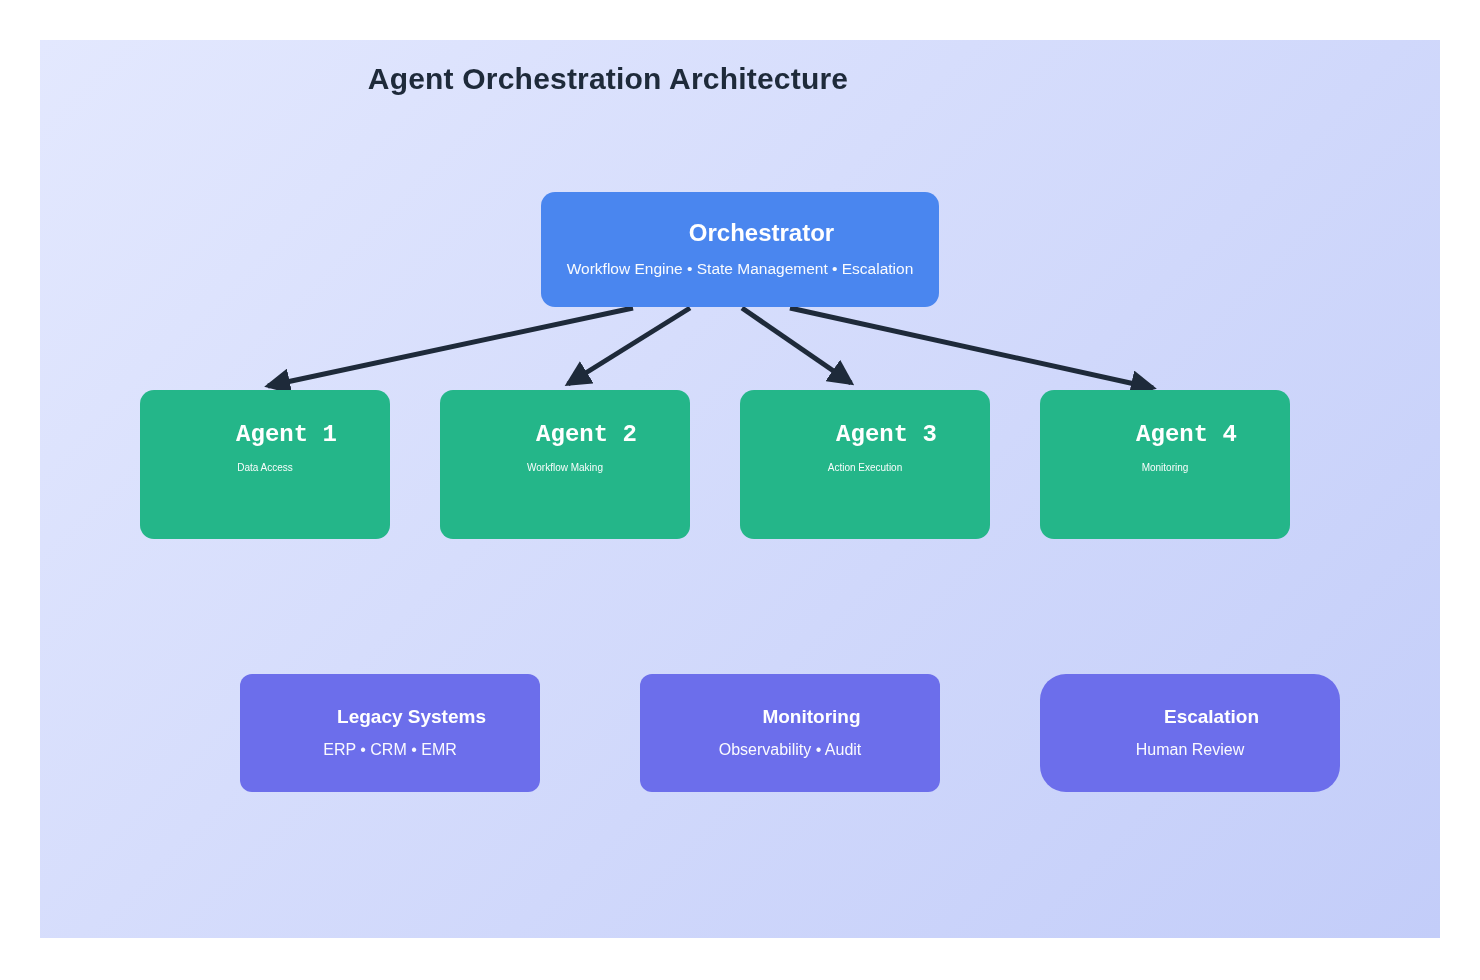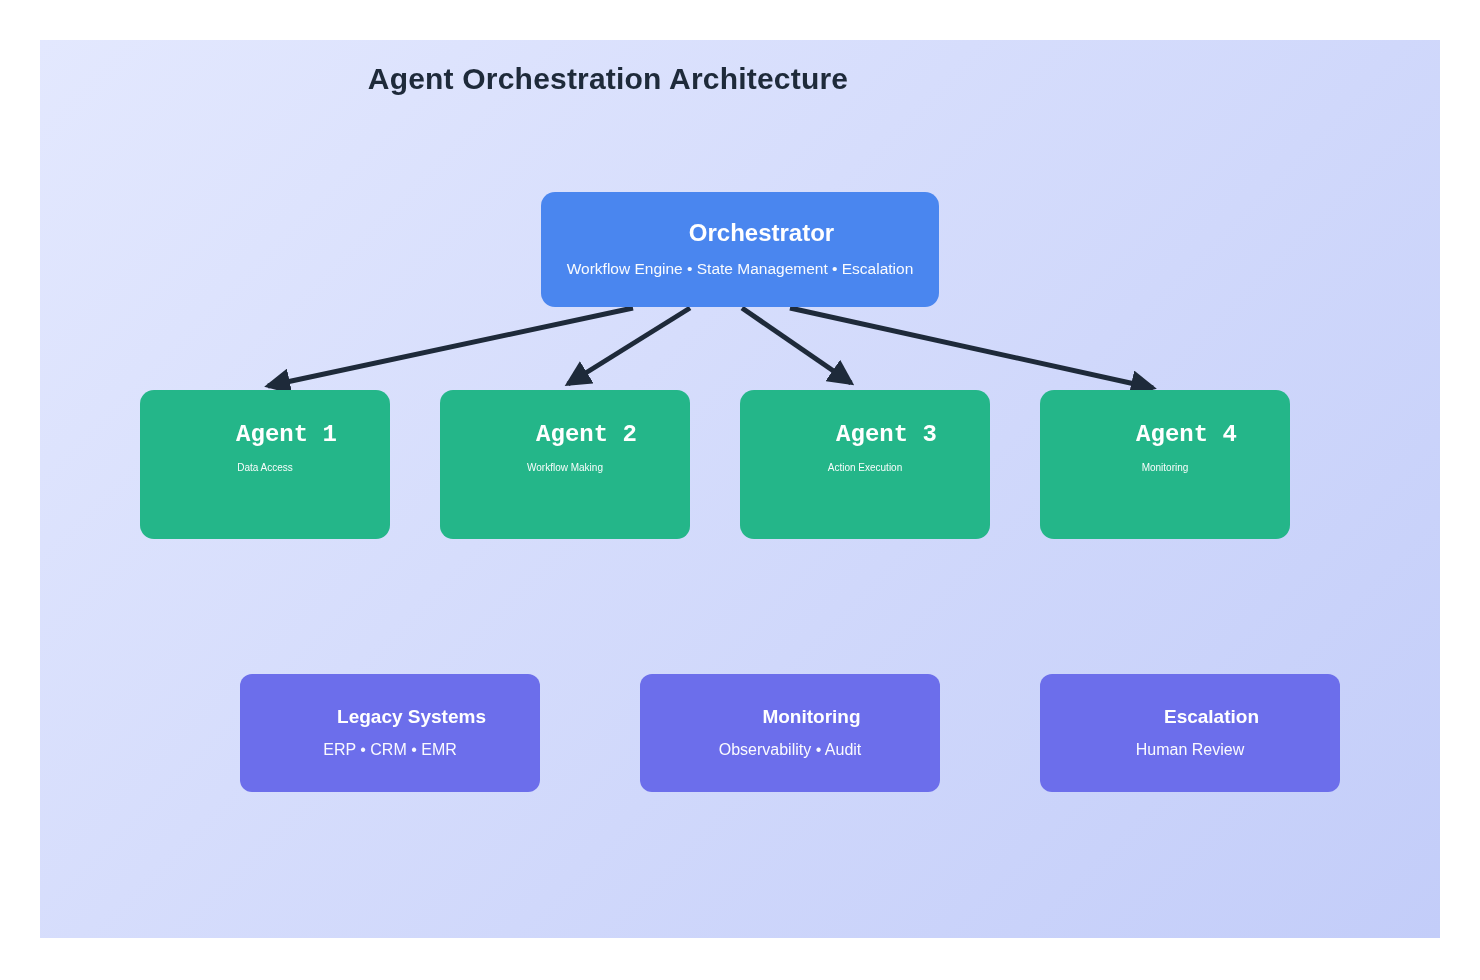--- a/index.html
+++ b/index.html
@@ -71,21 +71,21 @@
     width: 300px; height: 118px;
     background: var(--purple);
     border-radius: 12px;
     padding-top: 32px;
     margin-top: 34px;
   }
   .system .box-title { font-size: 19px; }
   .system .box-sub { font-size: 16px; margin-top: 13px; }
   .system-0 { left: 240px; }
   .system-1 { left: 640px; }
-  .system-2 { left: 1040px; }
+  .system-2 { left: 1040px; border-radius: 26px; }
 
   .arrows {
     position: absolute;
     left: 0; top: 0;
     width: 1480px; height: 980px;
     pointer-events: none;
   }
   .arrows line { stroke: var(--ink); stroke-width: 5; }
   .arrows .head { fill: var(--ink); }
 </style>

